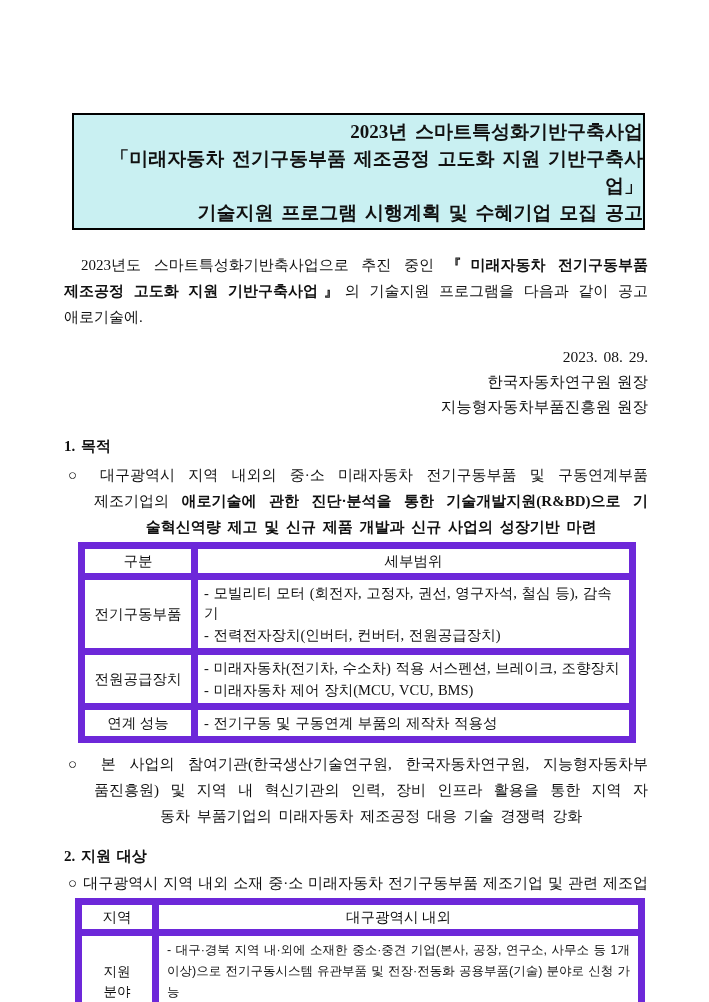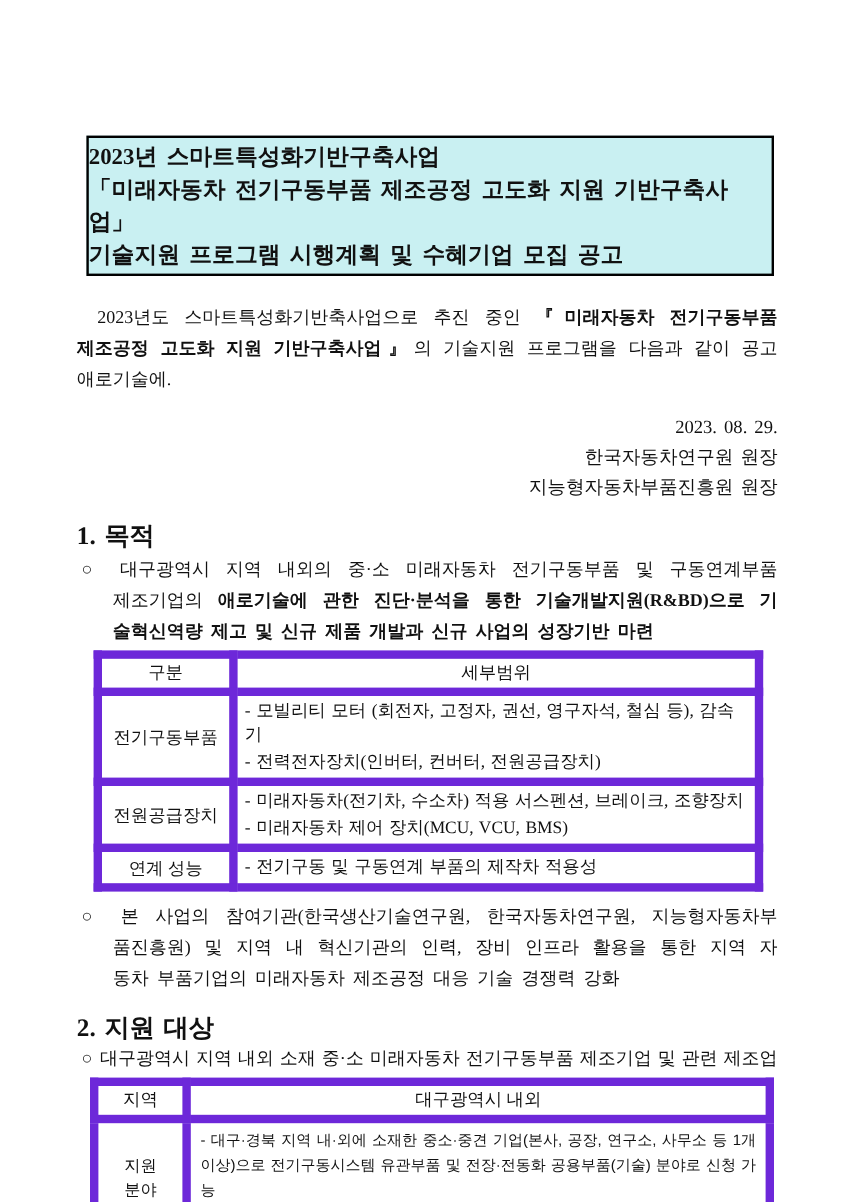--- a/index.html
+++ b/index.html
@@ -16,21 +16,21 @@
     font-family: "Liberation Serif", "DejaVu Serif", serif;
     overflow: hidden;
     box-sizing: border-box;
     padding: 0 61px 0 64px;
   }
   
   .title-box {
     margin: 113px 3px 0 8px;
     border: 2px solid #000000;
     background: #c9f0f2;
-    text-align: left;
+    text-align: right;
     font-weight: bold;
     font-size: 19px;
     line-height: 27px;
     padding: 3px 0 2px 0;
     word-spacing: 3px;
   }
   
   .jline {               
     text-align: justify;
     text-align-last: justify;
@@ -52,32 +52,32 @@
   .date-block {
     margin-top: 14px;
     text-align: right;
     font-size: 15.5px;
     line-height: 25px;
     word-spacing: 2px;
   }
   
   .heading {
     margin-top: 15px;
-    font-size: 21px;
+    font-size: 15px;
     font-weight: bold;
     line-height: 24px;
     word-spacing: 2px;
   }
   
   .bullet {
     font-size: 15px;
     line-height: 26px;
   }
   .bullet .bl1 { margin-left: 4px; }
-  .bullet .blc { margin-left: 30px; }
+  .bullet .blc { margin-left: 30px; text-align: center; }
   .mt4 { margin-top: 4px; }
   .mt8 { margin-top: 8px; }
   .mt2 { margin-top: 2px; }
   
   table {
     border-collapse: collapse;
     table-layout: fixed;
   }
   .t1 {
     margin: 2px 0 0 14px;

